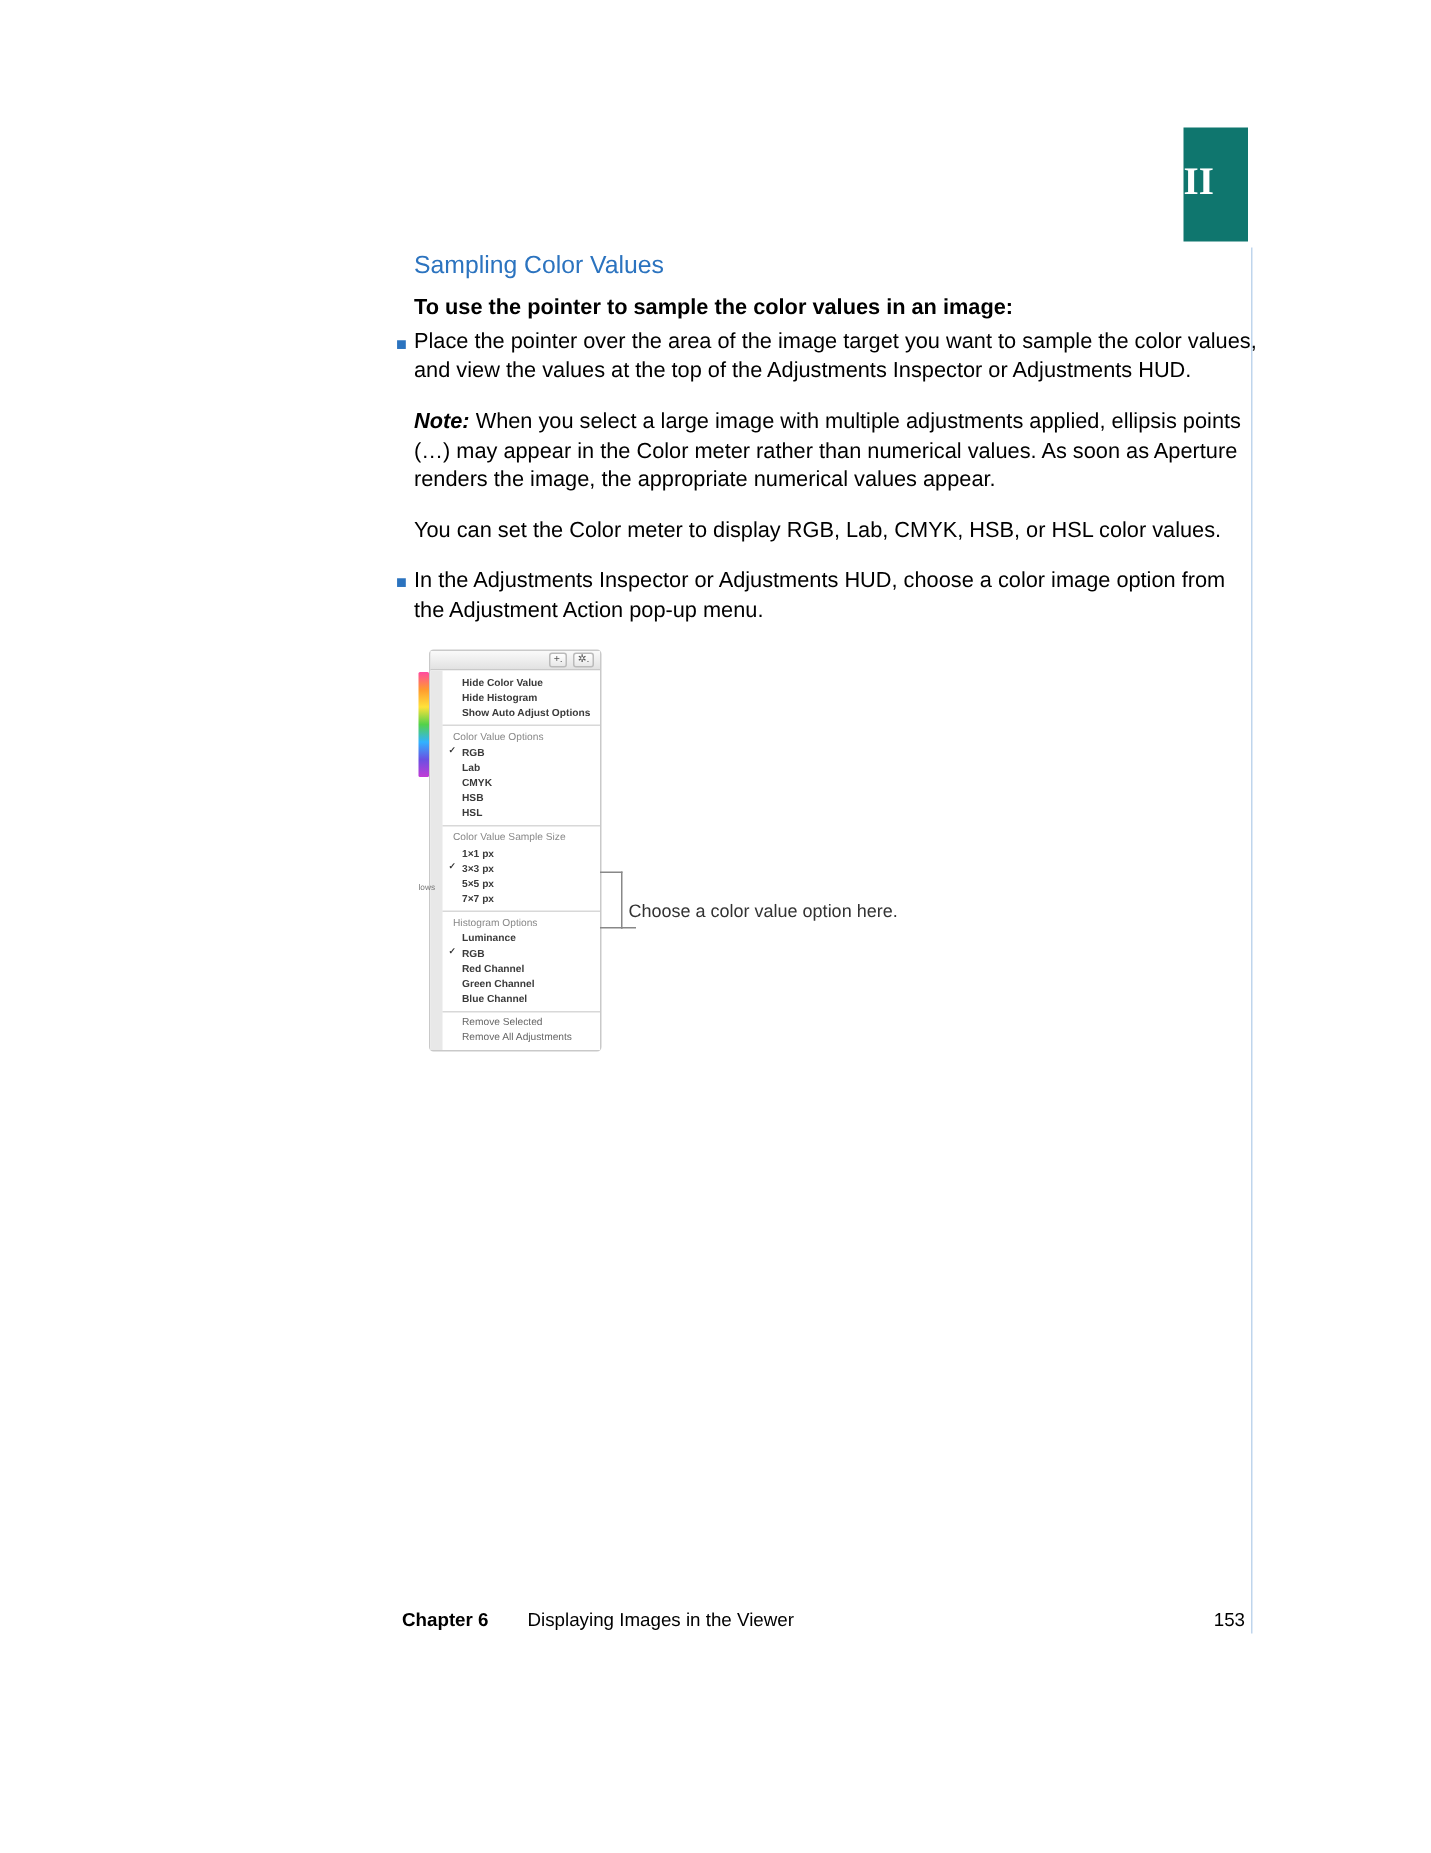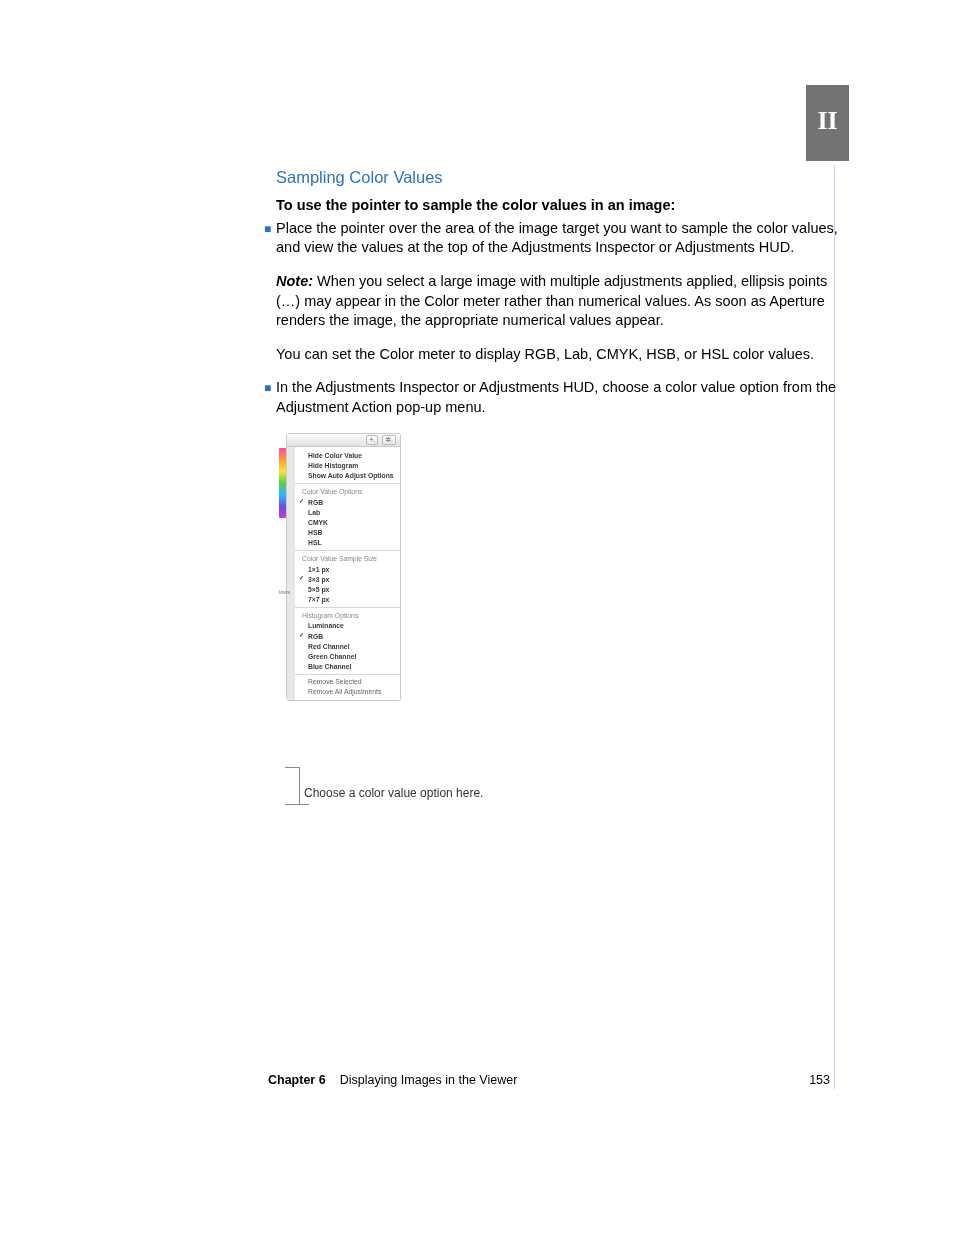--- a/index.html
+++ b/index.html
@@ -10,27 +10,27 @@
     width: 954px;
     height: 1235px;
     position: relative;
     color: #000;
     font-size: 14.5px;
     line-height: 1.35;
   }
   .part-tab {
     position: absolute;
     top: 85px;
-    right: 105px;
+    right: 122px;
     width: 43px;
     height: 76px;
-    background: #737373;
-    display: flex;
-    align-items: center;
-    justify-content: center;
+    background: #0f766e;
+    display: flex;
+    align-items: center;
+    justify-content: flex-start;
   }
   .part-tab span {
     color: #fff;
     font-size: 26px;
     font-weight: 600;
     font-family: Georgia, "Times New Roman", serif;
     margin-top: -4px;
   }
   .content {
     position: absolute;
@@ -66,24 +66,23 @@
   }
   .bullet-text {
     flex: 1;
   }
   .note-label {
     font-style: italic;
     font-weight: 700;
   }
   .figure-row {
     display: flex;
-    align-items: flex-start;
+    align-items: center;
     margin-top: 16px;
     margin-left: 10px;
-    flex-direction: column;
   }
   .menu-panel {
     width: 113px;
     background: #f6f6f6;
     border: 1px solid #c9c9c9;
     border-radius: 3px;
     font-size: 6.8px;
     color: #333;
     position: relative;
   }
@@ -180,21 +179,21 @@
     position: absolute;
     bottom: 146px;
     left: 268px;
     width: 562px;
     display: flex;
     justify-content: space-between;
     font-size: 12.5px;
   }
   .footer-left {
     display: flex;
-    gap: 14px;
+    gap: 26px;
   }
   .chap-label { font-weight: 700; color: #000; }
   .chap-title { color: #000000; }
   .page-num { color: #000000; font-weight: 400; }
   .right-rule {
     position: absolute;
     top: 165px;
     right: 119px;
     width: 1px;
     height: 924px;
@@ -222,21 +221,21 @@
   </div>
 
   <p class="body-text">
     <span class="note-label">Note:</span><span>  When you select a large image with multiple adjustments applied, ellipsis points (…) may appear in the Color meter rather than numerical values. As soon as Aperture renders the image, the appropriate numerical values appear.</span>
   </p>
 
   <p class="body-text">You can set the Color meter to display RGB, Lab, CMYK, HSB, or HSL color values.</p>
 
   <div class="bullet-row">
     <div class="bullet">■</div>
-    <div class="bullet-text">In the Adjustments Inspector or Adjustments HUD, choose a color value option from the Adjustment Action pop-up menu.</div>
+    <div class="bullet-text">In the Adjustments Inspector or Adjustments HUD, choose a color image option from the Adjustment Action pop-up menu.</div>
   </div>
 
   <div class="figure-row">
     <div class="menu-panel">
       <div class="panel-header">
         <span class="hdr-btn">+.</span>
         <span class="hdr-btn">✲.</span>
       </div>
       <div class="menu-body">
         <div class="left-strip"></div>

